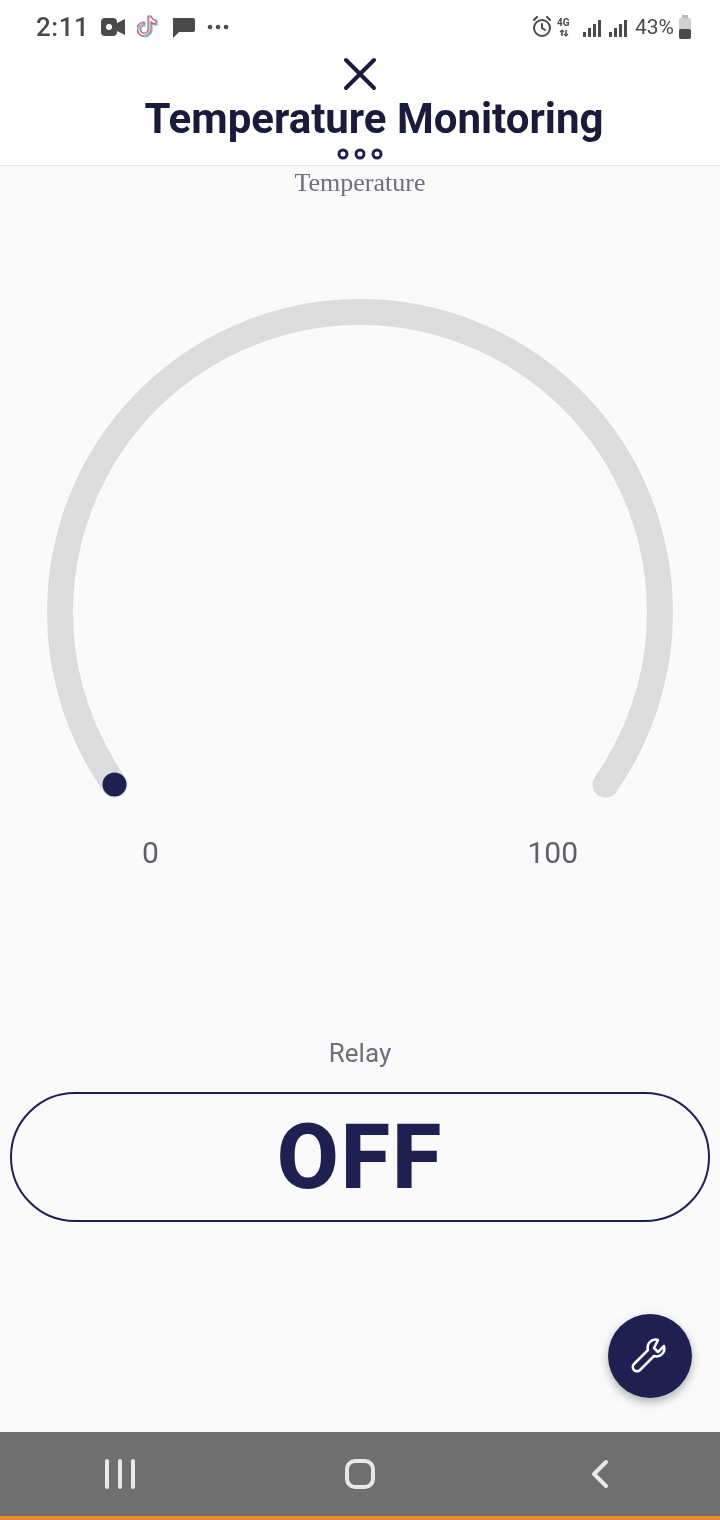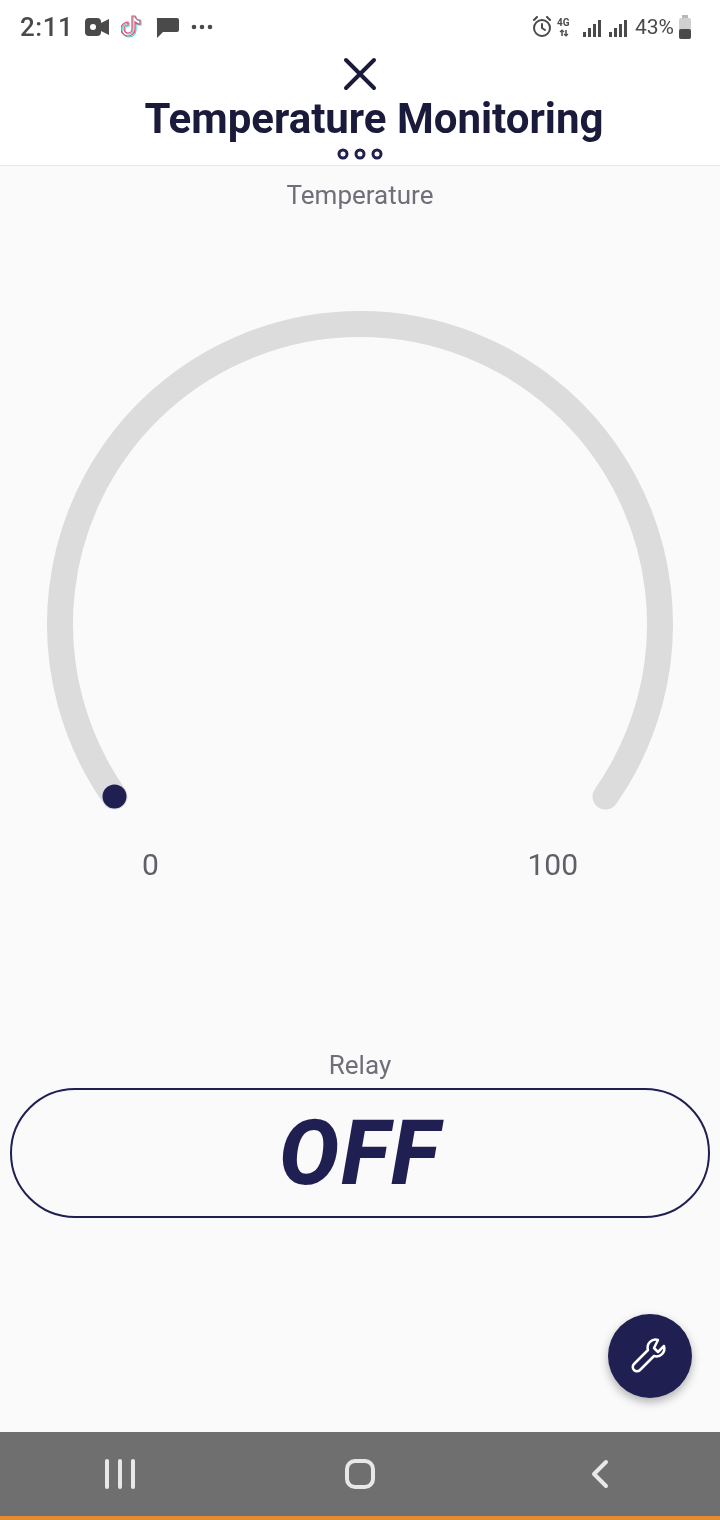--- a/index.html
+++ b/index.html
@@ -1,47 +1,47 @@
 <!DOCTYPE html>
 <html><head>
   <meta charset="utf-8">
   <style>
     * { margin: 0; padding: 0; box-sizing: border-box; }
     html, body { width: 720px; height: 1520px; font-family: -apple-system, BlinkMacSystemFont, "Segoe UI", Roboto, sans-serif; overflow: hidden; }
     body { display: flex; flex-direction: column; background: #fff; }
 
     
-    .status-bar { height: 54px; display: flex; align-items: center; justify-content: space-between; padding: 0 28px 0 20px; color: #4a4a4a; }
+    .status-bar { height: 54px; display: flex; align-items: center; justify-content: space-between; padding: 0 28px 0 36px; color: #4a4a4a; }
     .status-left { display: flex; align-items: center; gap: 12px; }
     .status-time { font-size: 26px; font-weight: 500; color: #4a4a4a; letter-spacing: 0.5px; }
     .status-icon { display: inline-flex; align-items: center; }
     .status-right { display: flex; align-items: center; gap: 4px; }
     .status-battery-text { font-size: 21px; color: #4a4a4a; }
 
     
     .app-header { height: 112px; display: flex; align-items: center; padding: 0 24px; border-bottom: 1px solid #e8e8e8; flex-direction: column; }
     .close-btn { width: 48px; height: 48px; display: flex; align-items: center; justify-content: center; }
     .page-title { font-size: 42px; font-weight: 700; color: #1a1a3a; margin-left: 28px; flex: 1; }
     .more-btn { width: 48px; height: 48px; display: flex; align-items: center; justify-content: center; }
 
     
     .content { flex: 1; background: #fafafa; display: flex; flex-direction: column; position: relative; }
-    .section-title { text-align: center; font-size: 26px; color: #6f6f7a; margin-top: 14px; }
+    .section-title { text-align: center; font-size: 26px; color: #6f6f7a; margin-top: 2px; font-family: Liberation Serif, serif; }
 
     
     .gauge-wrap { display: flex; flex-direction: column; align-items: center; margin-top: 50px; }
     .gauge { width: 640px; height: 640px; position: relative; }
     .gauge svg { position: absolute; top: 0; left: 0; }
     .gauge-labels { position: absolute; bottom: 18px; left: 0; right: 0; display: flex; justify-content: space-between; padding: 0 102px; }
     .gauge-label { font-size: 30px; color: #5f5f6a; }
 
     
     .relay-section { margin-top: 150px; display: flex; flex-direction: column; align-items: center; }
-    .relay-title { font-size: 26px; color: #6f6f7a; margin-bottom: 8px; }
-    .relay-btn { width: 700px; height: 130px; border: 2px solid #1f1f52; border-radius: 65px; background: transparent; display: flex; align-items: center; justify-content: center; font-style: italic; }
+    .relay-title { font-size: 26px; color: #6f6f7a; margin-bottom: 24px; }
+    .relay-btn { width: 700px; height: 130px; border: 2px solid #1f1f52; border-radius: 65px; background: transparent; display: flex; align-items: center; justify-content: center; }
     .relay-btn-label { font-size: 90px; font-weight: 800; color: #1f1f52; letter-spacing: 2px; }
 
     
     .fab { position: absolute; right: 28px; bottom: 34px; width: 84px; height: 84px; border-radius: 50%; background: #1f1f52; display: flex; align-items: center; justify-content: center; box-shadow: 0 4px 10px rgba(0,0,0,0.3); }
 
     
     .nav-bar { height: 84px; background: #6f6f6f; display: flex; align-items: center; justify-content: space-around; }
     .nav-btn { width: 120px; height: 100%; display: flex; align-items: center; justify-content: center; }
 
     

